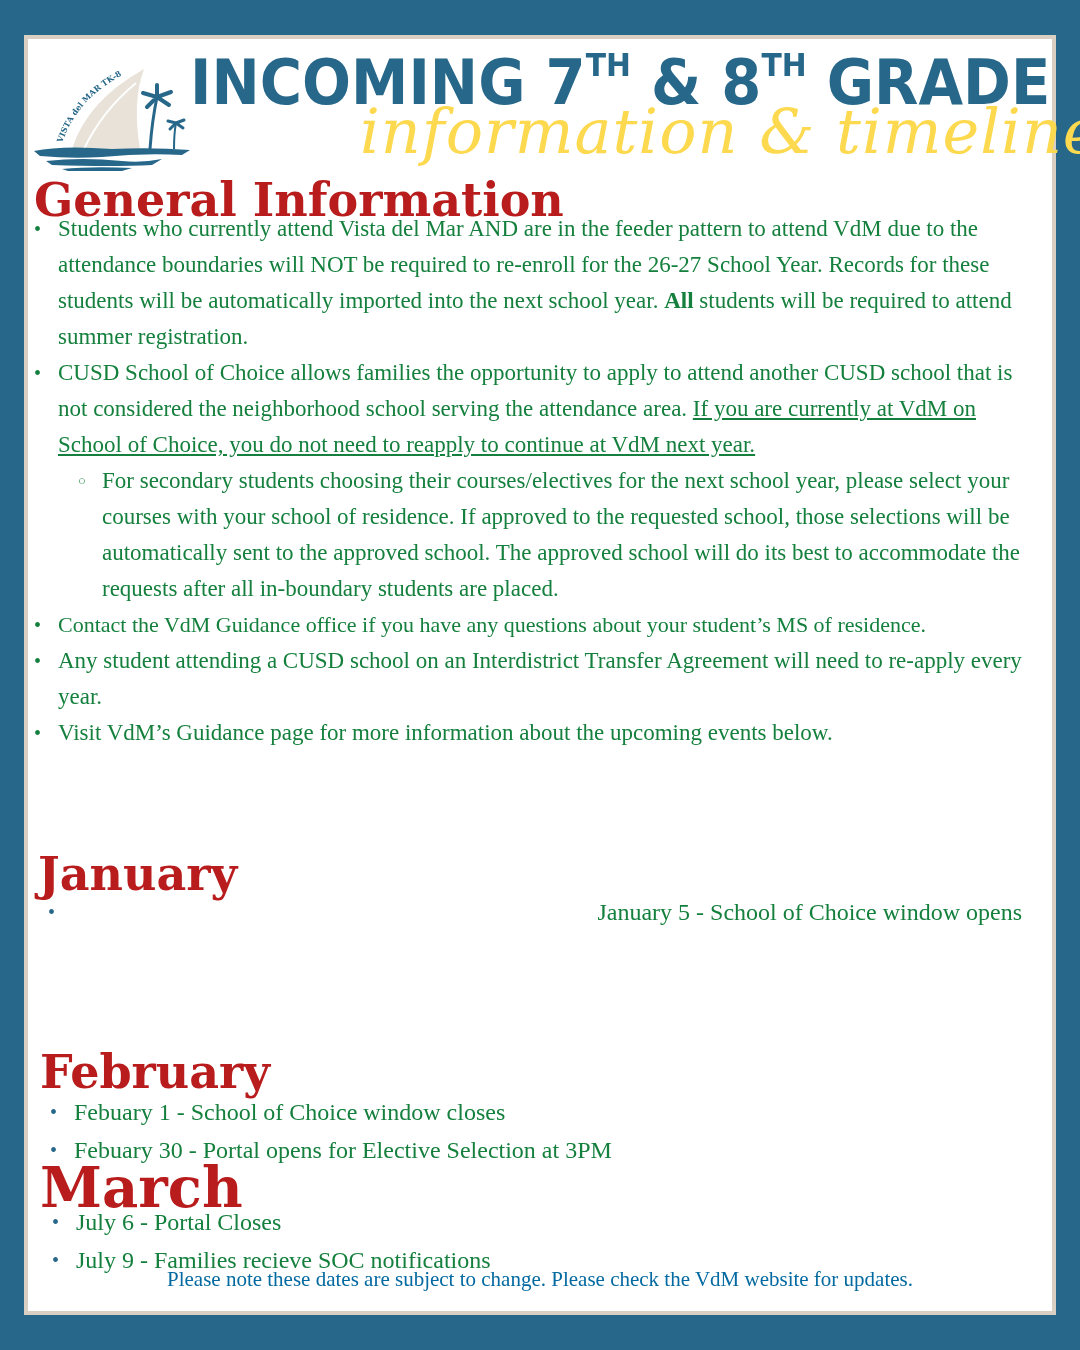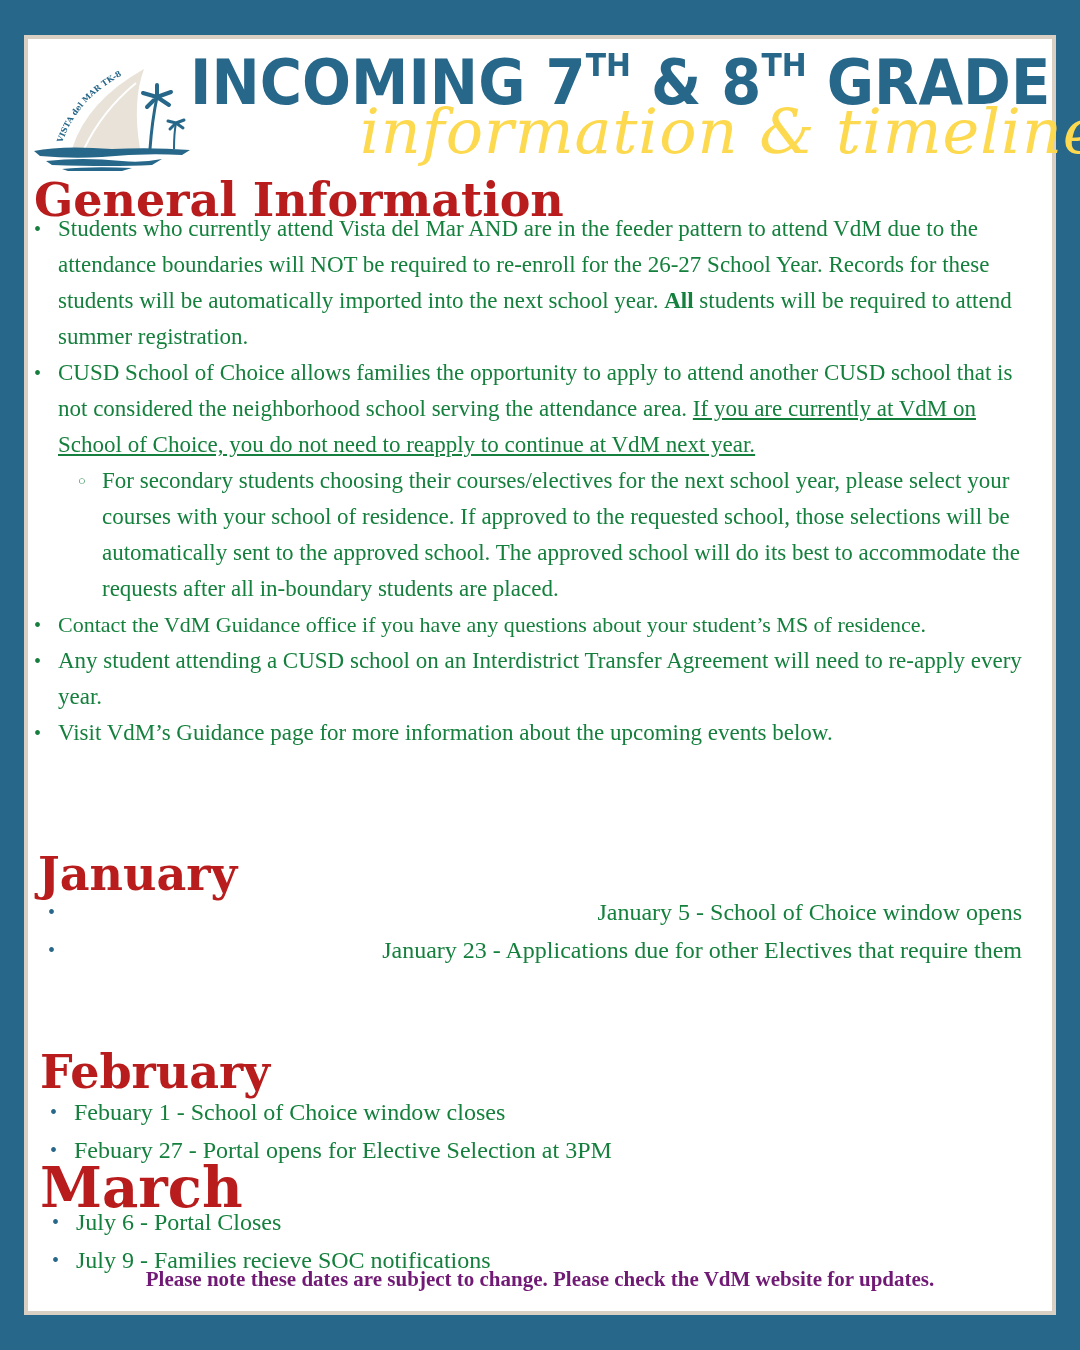--- a/index.html
+++ b/index.html
@@ -15,21 +15,21 @@
   .body-text { color:#15803d; font-family:"Liberation Serif", serif; }
   .gen-list { position:absolute; left:4px; top:172px; width:1010px; font-size:23px; line-height:36px; }
   .gen-list li { position:relative; padding-left:26px; }
   .gen-list li::before { content:"•"; position:absolute; left:2px; top:0; font-size:20px; }
   .gen-list li.sub { padding-left:70px; }
   .gen-list li.sub::before { content:"○"; left:46px; font-size:13px; }
   .u { text-decoration:underline; }
   .month-list { position:absolute; width:980px; font-size:24px; line-height:38px; }
   .month-list li { position:relative; padding-left:30px; }
   .month-list li::before { content:"•"; position:absolute; left:6px; top:0; font-size:20px; color:#276789; }
-  .note { position:absolute; left:0; width:1024px; top:1228px; text-align:center; font-family:"Liberation Serif", serif; font-weight:bold; font-size:21px; color:#701a75; white-space:nowrap; }
+  .note { position:absolute; left:0; width:1024px; top:1228px; text-align:center; font-family:"Liberation Serif", serif; font-weight:normal; font-size:21px; color:#0369a1; white-space:nowrap; }
 </style>
 </head>
 <body>
 
 <div class="card">
 
   <svg class="logo" viewBox="0 0 160 110">
     <path d="M40 88 Q55 40 112 8 Q100 40 108 88 Z" fill="#e8e2d8"></path>
     <path d="M52 88 Q70 50 104 22" stroke="#fff" stroke-width="2" fill="none"></path>
     <text font-family="DejaVu Serif, serif" font-size="8" fill="#276789" font-weight="bold">
@@ -55,27 +55,26 @@
     <li><span>CUSD School of Choice allows families the opportunity to apply to attend another CUSD school that is not considered the neighborhood school serving the attendance area. </span><span class="u">If you are currently at VdM on School of Choice, you do not need to reapply to continue at VdM next year.</span></li>
     <li class="sub">For secondary students choosing their courses/electives for the next school year, please select your courses with your school of residence. If approved to the requested school, those selections will be automatically sent to the approved school. The approved school will do its best to accommodate the requests after all in-boundary students are placed.</li>
     <li style="font-size:22px;">Contact the VdM Guidance office if you have any questions about your student’s MS of residence.</li>
     <li>Any student attending a CUSD school on an Interdistrict Transfer Agreement will need to re-apply every year.</li>
     <li>Visit VdM’s Guidance page for more information about the upcoming events below.</li>
   </ul>
 
   <div class="h" style="left:10px; top:812px; font-size:46px;text-align:center;">January</div>
   <ul class="month-list body-text" style="left:14px; top:854px;text-align:right;">
     <li>January 5 - School of Choice window opens</li>
-    <li>January 23 - Applications due for other Electives that require them</li>
   </ul>
 
   <div class="h" style="left:12px; top:1010px; font-size:46px;">February</div>
   <ul class="month-list body-text" style="left:16px; top:1054px;">
     <li>Febuary 1 - School of Choice window closes</li>
-    <li>Febuary 27 - Portal opens for Elective Selection at 3PM</li>
+    <li>Febuary 30 - Portal opens for Elective Selection at 3PM</li>
   </ul>
 
   <div class="h" style="left:12px; top:1120px; font-size:56px;">March</div>
   <ul class="month-list body-text" style="left:18px; top:1164px;">
     <li>July 6 - Portal Closes</li>
     <li>July 9 - Families recieve SOC notifications</li>
   </ul>
 
   <div class="note">Please note these dates are subject to change. Please check the VdM  website for updates.</div>
 </div>

